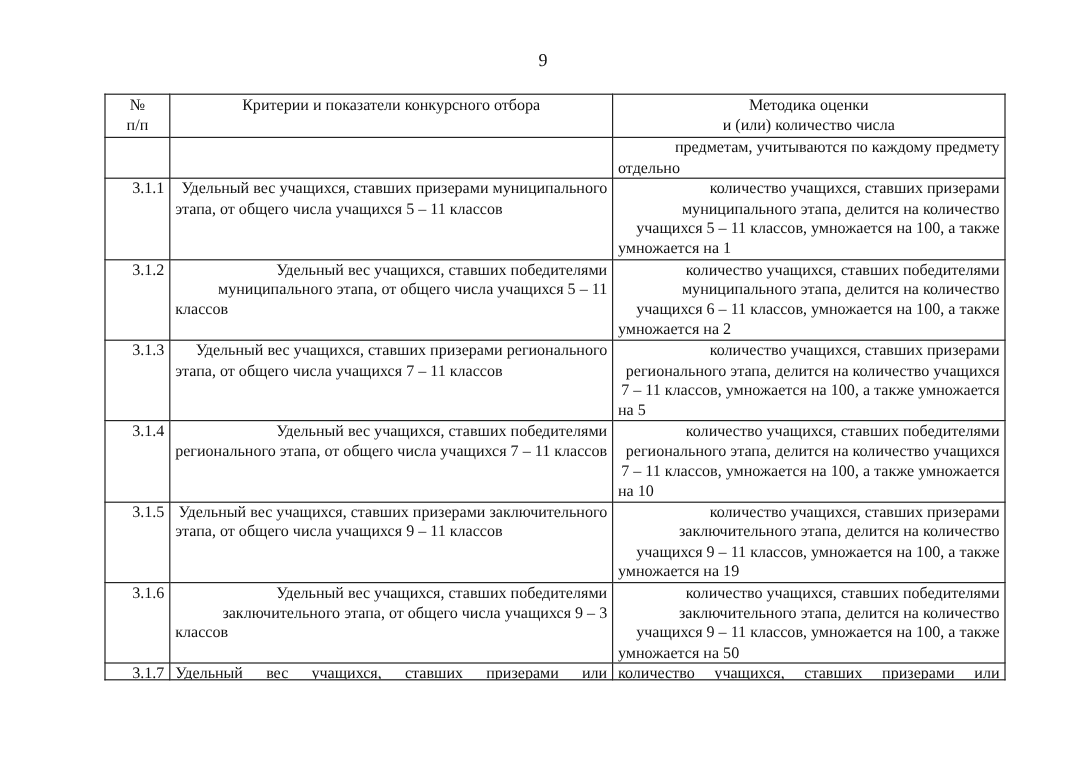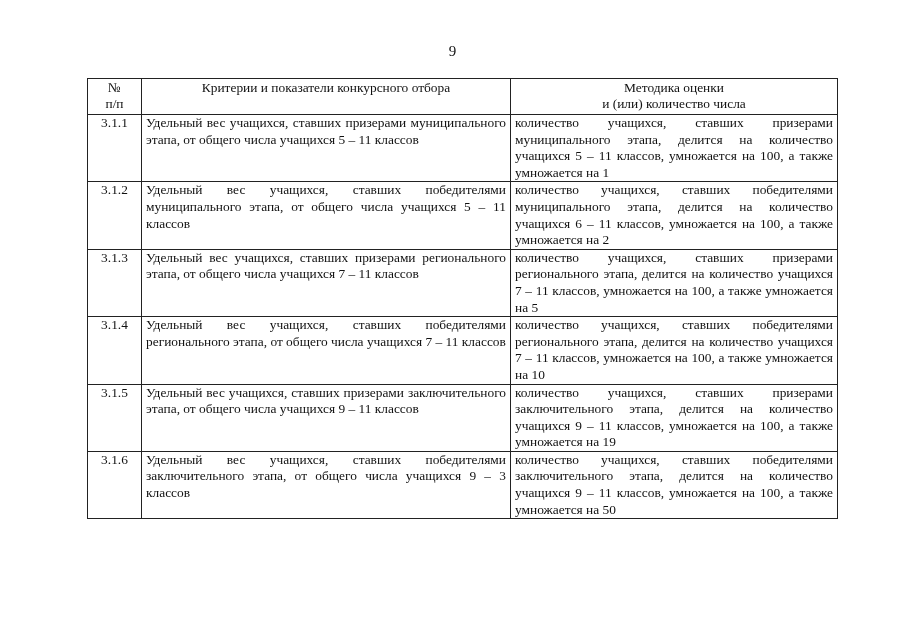--- a/index.html
+++ b/index.html
@@ -2,21 +2,21 @@
 <html><head>
 <meta charset="utf-8">
 <style>
   html, body { margin:0; padding:0; background:#ffffff; }
   body { width:905px; height:640px; position:relative; overflow:hidden;
          font-family:"Liberation Serif", "DejaVu Serif", serif; color:#111; }
   .page-num { position:absolute; left:0; width:905px; top:43px; text-align:center;
               font-size:15px; }
   table.doc { position:absolute; left:87px; top:78px; width:750px;
               border-collapse:collapse; table-layout:fixed; font-size:13.4px; line-height:16.6px; }
-  table.doc td, table.doc th { border:1px solid #222; vertical-align:top; padding:0 4px; }
+  table.doc td, table.doc th { border:1px solid #222; vertical-align:top; padding:0 4px;text-align:right; }
   table.doc th { font-weight:normal; text-align:center; line-height:16px; padding-top:1px; }
   col.c1 { width:54px; } col.c2 { width:369px; } col.c3 { width:327px; }
   td.num { text-align:center; padding-top:1px; }
   td.just { text-align:justify; text-align-last:left; }
   tr.r-head th { height:34px; }
   tr.r-cont td { height:32px; }
   tr.r-item td { height:66px; }
   tr.r-last td { height:12px; overflow:hidden; }
   tr.r-last td div { height:13px; overflow:hidden; }
 </style>
@@ -36,20 +36,25 @@
     <th>
       <span>№</span><br>
       <span>п/п</span>
     </th>
     <th>Критерии и показатели конкурсного отбора</th>
     <th>
       <span>Методика оценки</span><br>
       <span>и (или) количество числа</span>
     </th>
   </tr>
+  <tr class="r-cont">
+    <td class="num"></td>
+    <td class="just"></td>
+    <td class="just">предметам, учитываются по каждому предмету отдельно</td>
+  </tr>
   <tr class="r-item">
     <td class="num">3.1.1</td>
     <td class="just">Удельный вес учащихся, ставших призерами муниципального этапа, от общего числа учащихся 5 – 11 классов</td>
     <td class="just">количество учащихся, ставших призерами муниципального этапа, делится на количество учащихся 5 – 11 классов, умножается на 100, а также умножается на 1</td>
   </tr>
   <tr class="r-item">
     <td class="num">3.1.2</td>
     <td class="just">Удельный вес учащихся, ставших победителями муниципального этапа, от общего числа учащихся 5 – 11 классов</td>
     <td class="just">количество учащихся, ставших победителями муниципального этапа, делится на количество учащихся 6 – 11 классов, умножается на 100, а также умножается на 2</td>
   </tr>
@@ -66,14 +71,25 @@
   <tr class="r-item">
     <td class="num">3.1.5</td>
     <td class="just">Удельный вес учащихся, ставших призерами заключительного этапа, от общего числа учащихся 9 – 11 классов</td>
     <td class="just">количество учащихся, ставших призерами заключительного этапа, делится на количество учащихся 9 – 11 классов, умножается на 100, а также умножается на 19</td>
   </tr>
   <tr class="r-item">
     <td class="num">3.1.6</td>
     <td class="just">Удельный вес учащихся, ставших победителями заключительного этапа, от общего числа учащихся 9 – 3 классов</td>
     <td class="just">количество учащихся, ставших победителями заключительного этапа, делится на количество учащихся 9 – 11 классов, умножается на 100, а также умножается на 50</td>
   </tr>
+  <tr class="r-last">
+    <td class="num">
+          <div>3.1.7</div>
+        </td>
+    <td class="just">
+          <div style="text-align-last:justify;">Удельный вес учащихся, ставших призерами или</div>
+        </td>
+    <td class="just">
+          <div style="text-align-last:justify;">количество учащихся, ставших призерами или</div>
+        </td>
+  </tr>
 </tbody>
   </table>
 
 </body></html>

